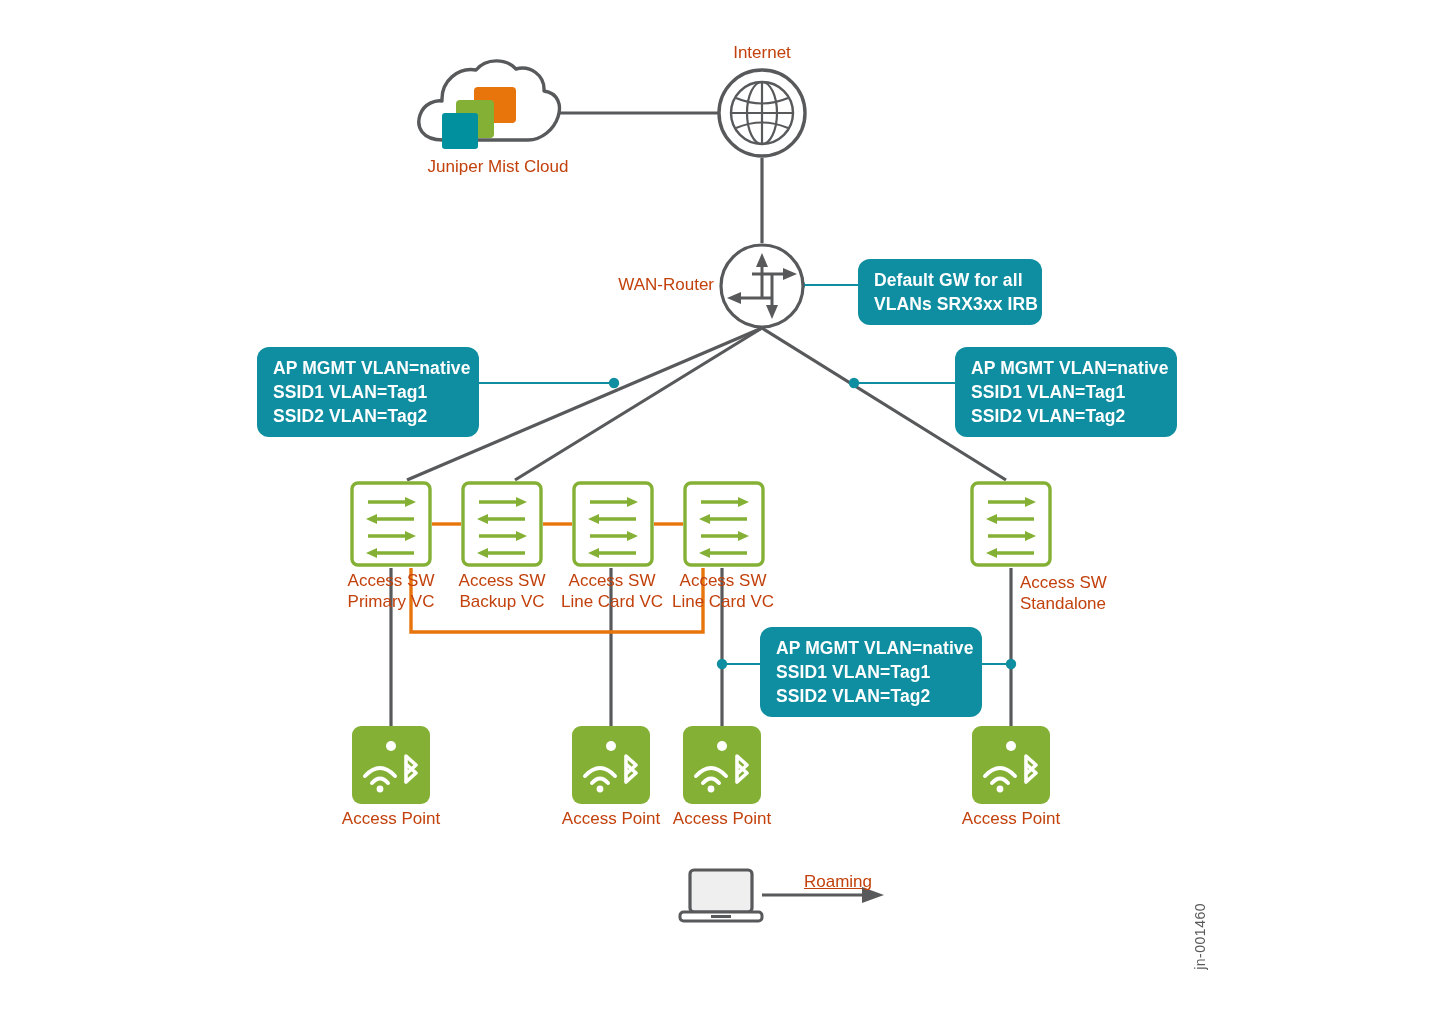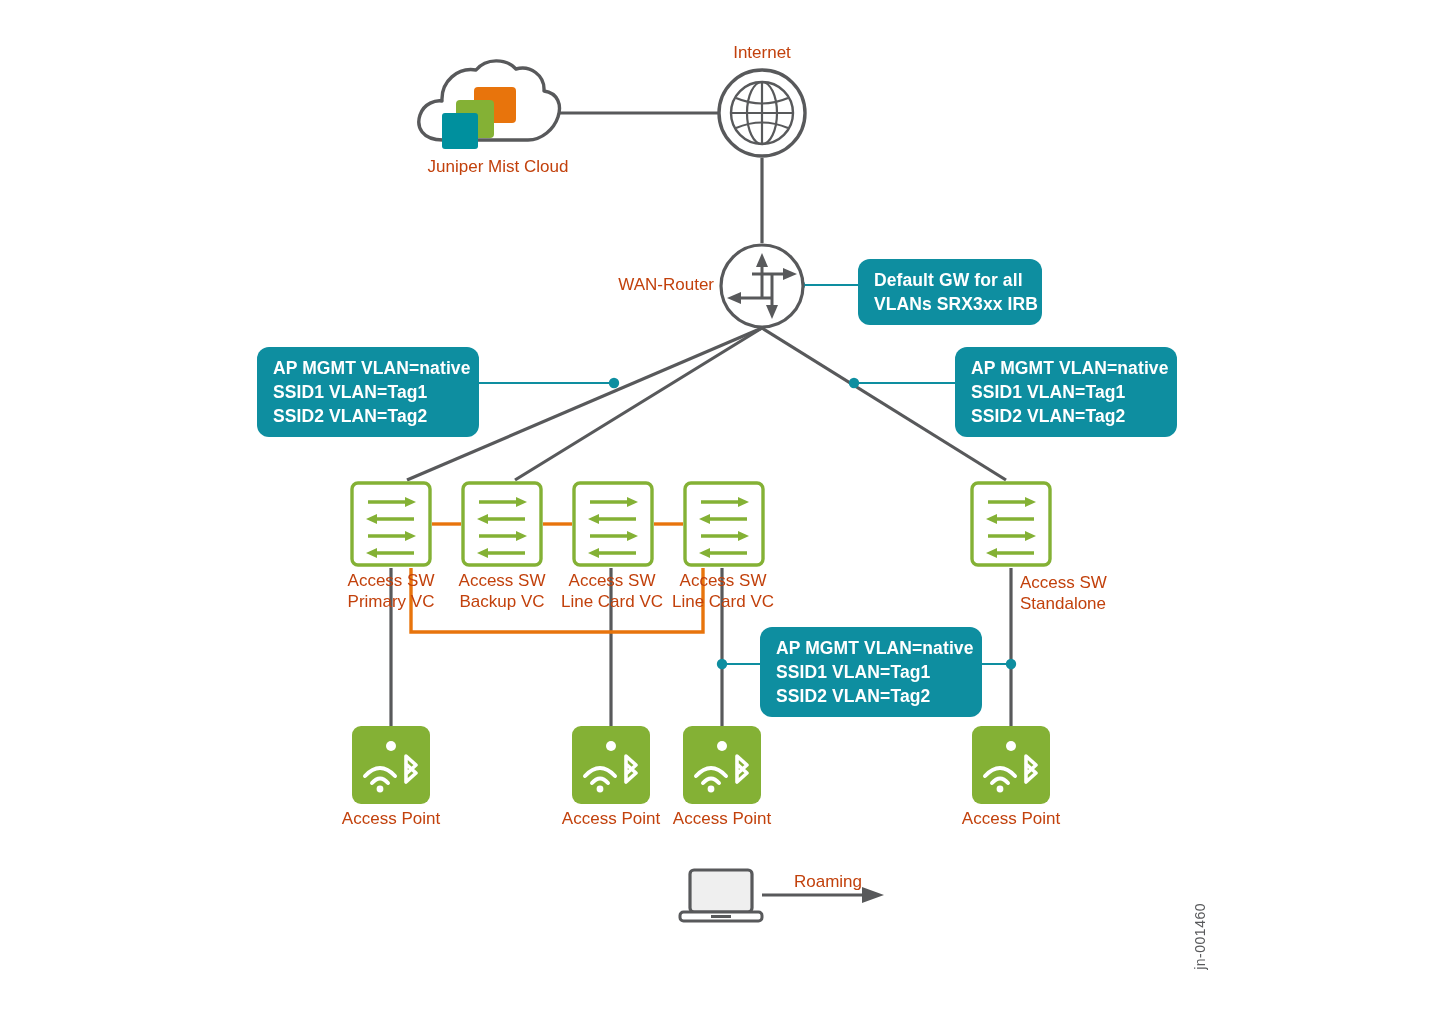--- a/index.html
+++ b/index.html
@@ -281,17 +281,17 @@
   <div class="lbl" style="left:936px;top:808px;width:150px;">Access Point</div>
 
   <div class="node" style="left:678px;top:868px;width:90px;height:58px;">
     <svg width="90" height="58" viewBox="0 0 90 58" xmlns="http://www.w3.org/2000/svg">
       <rect x="12" y="2" width="62" height="42" rx="4" fill="#efefef" stroke="#58595b" stroke-width="3.2"></rect>
       <rect x="2" y="44" width="82" height="9" rx="3.5" fill="#ffffff" stroke="#58595b" stroke-width="3"></rect>
       <line x1="33" y1="48.5" x2="53" y2="48.5" stroke="#58595b" stroke-width="3"></line>
     </svg>
   </div>
 
-  <div class="lbl" style="left:728px;top:871px;width:200px;text-align:center;">Roaming</div>
+  <div class="lbl" style="left:672px;top:871px;width:200px;text-align:right;text-decoration:underline;">Roaming</div>
 
   <div class="wm" style="left:1192px;top:903px;">jn-001460</div>
 
 </div>
 
 </body></html>

